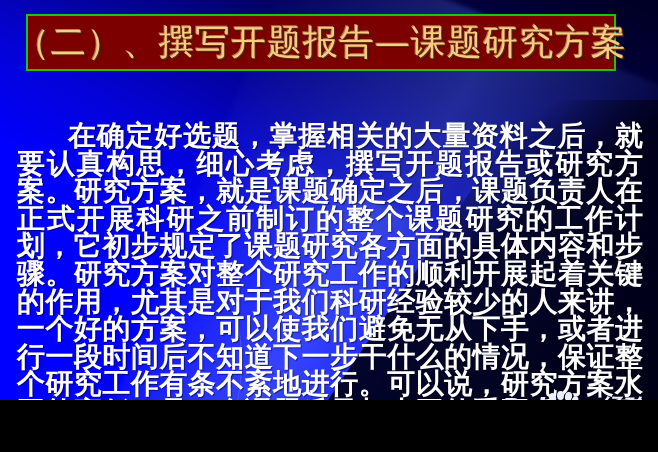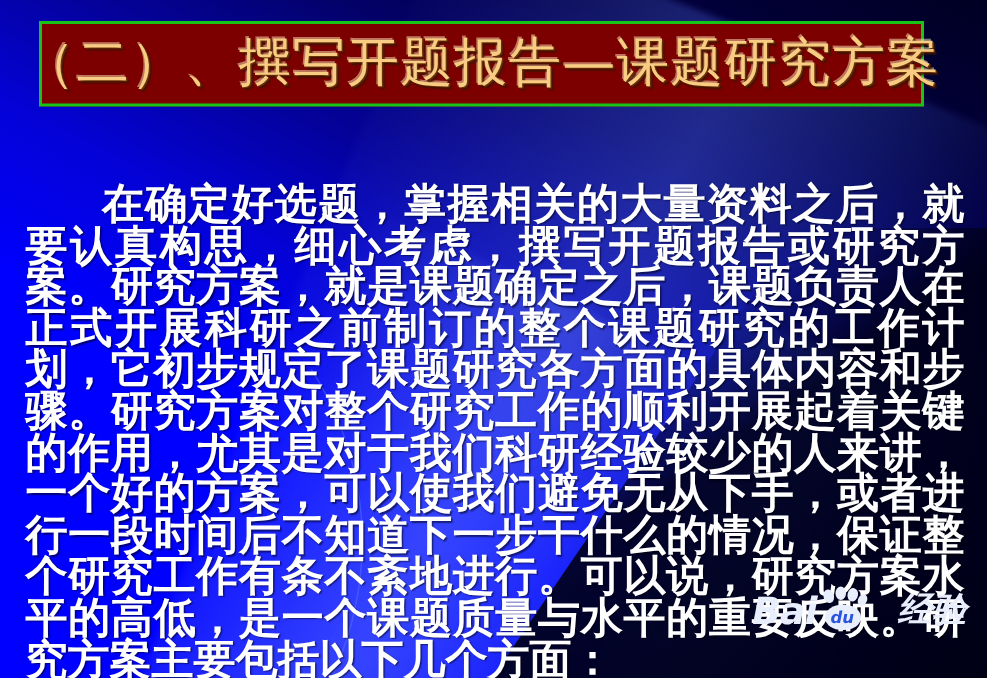--- a/index.html
+++ b/index.html
@@ -3,21 +3,21 @@
 <meta charset="utf-8">
 <style>
   html, body {
     margin: 0;
     padding: 0;
     background: #000;
   }
   #slide {
     position: relative;
     width: 658px;
-    height: 452px;
+    height: 400px;
     overflow: hidden;
     font-family: "DejaVu Sans", "Liberation Sans", sans-serif;
     
     background:
       linear-gradient(28deg,
         #0000ff 0%,
         #0000ff 34%,
         #0402d6 48%,
         #04029c 60%,
         #030166 72%,

